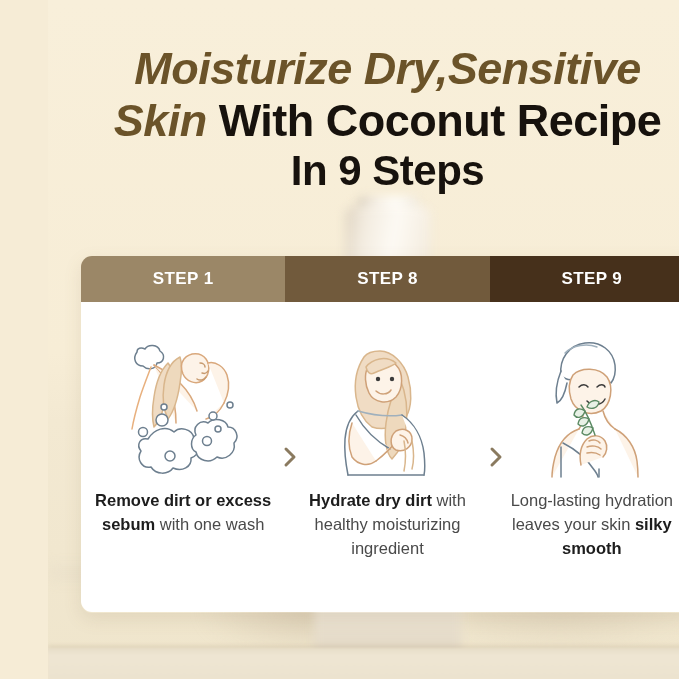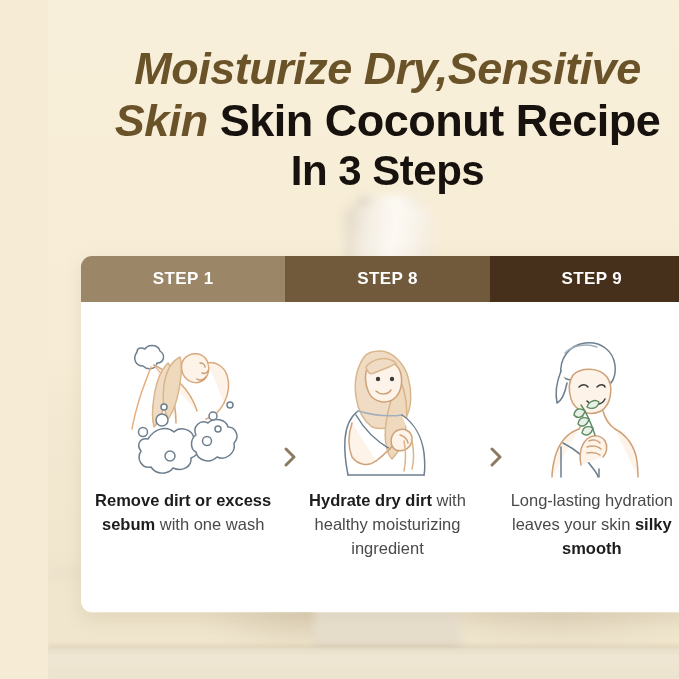--- a/index.html
+++ b/index.html
@@ -133,24 +133,24 @@
     <div class="bottle-base"></div>
     <div class="table-line"></div>
     <div class="table-edge"></div>
   </div>
 
   <div class="headline">
     <span class="hl-line">
       <span class="hl-em">Moisturize Dry,Sensitive</span>
     </span>
     <span class="hl-line">
-      <span class="hl-em">Skin</span><span class="hl-plain"> Skin Coconut Recipe</span>
+      <span class="hl-em">Skin</span><span class="hl-plain"> With Coconut Recipe</span>
     </span>
     <span class="hl-line hl-line-3">
-      <span class="hl-plain hl-line-3">In 3 Steps</span>
+      <span class="hl-plain hl-line-3">In 9 Steps</span>
     </span>
   </div>
 
   <div class="card">
 
     <div class="card-head">
       <div class="tab">
         <span>STEP 1</span>
       </div>
       <div class="tab">

